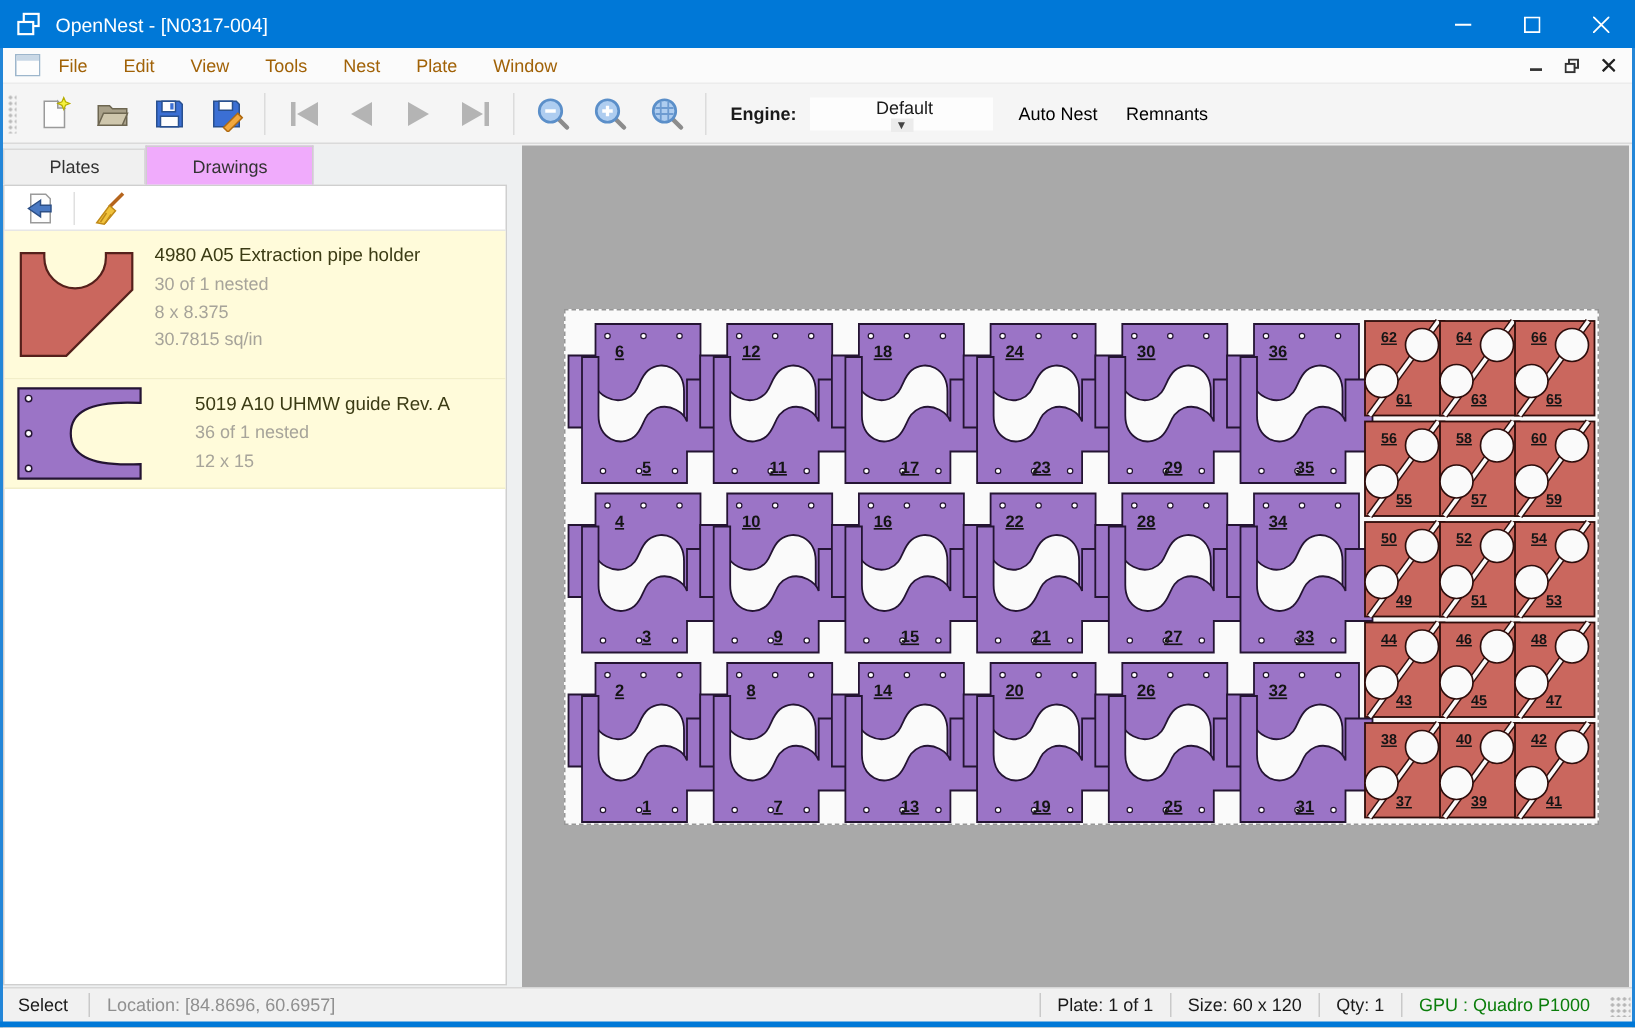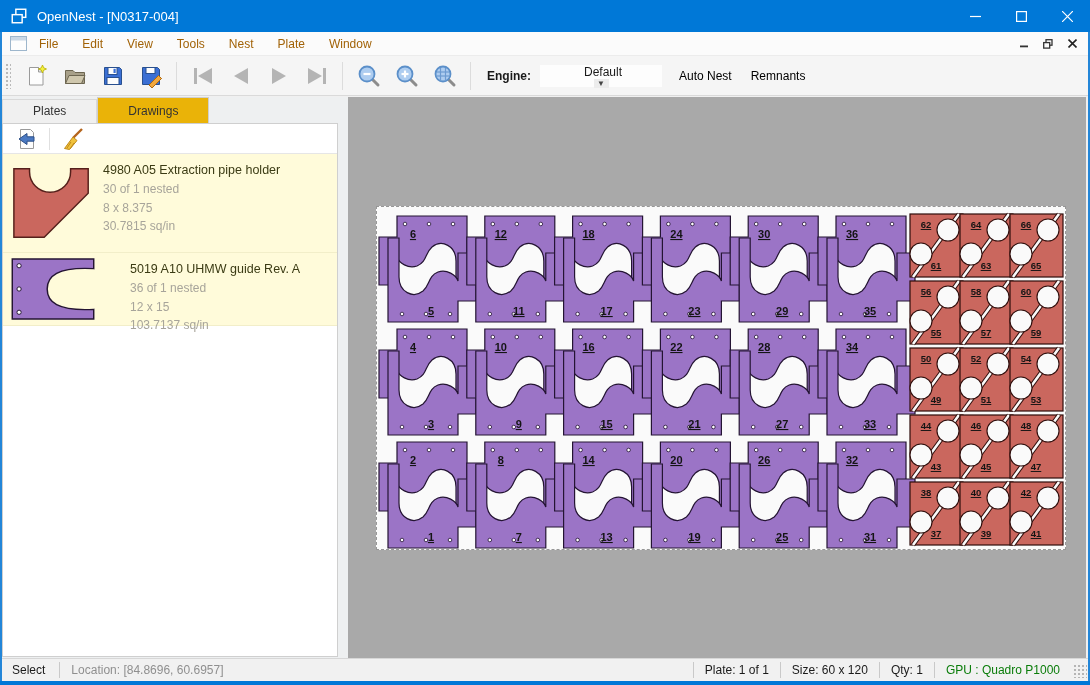--- a/index.html
+++ b/index.html
@@ -36,21 +36,21 @@
   .engine-combo{display:flex;align-items:center;margin-left:9px;width:122px;height:22px;background:#fdfdfd;flex-direction:column;}
   .engine-value{flex:1;padding-left:4px;}
   .engine-arrow{width:15px;height:20px;background:#ececec;display:flex;align-items:center;justify-content:center;
     font-size:8px;color:#444;}
   .tb-text-btn{margin-left:15px;padding:3px 2px;color:#000000;}
   
   .left-panel{position:absolute;left:0;top:97px;width:348px;height:561px;background:#eef0f1;}
   .tabs{position:absolute;left:2px;top:0;height:26px;display:flex;}
   .tab{height:24px;margin-top:2px;padding:0 30px;line-height:22px;background:#f0f0f0;
     border:1px solid #d9d9d9;border-bottom:none;color:#333;}
-  .tab.active{height:26px;margin-top:0;background:#eab308;line-height:26px;border-color:#cfcfcf;z-index:2;}
+  .tab.active{height:26px;margin-top:0;background:#f0abfc;line-height:26px;border-color:#cfcfcf;z-index:2;}
   .panel-box{position:absolute;left:2px;top:26px;width:336px;bottom:1px;background:#fff;
     border:1px solid #cfcfcf;}
   .mini-toolbar{height:30px;border-bottom:1px solid #e6e6e6;display:flex;align-items:center;}
   .mini-btn{width:26px;height:26px;margin-left:10px;display:flex;align-items:center;justify-content:center;}
   .mini-sep{width:1px;height:22px;background:#e0e0e0;margin-left:10px;}
   .draw-item{display:flex;background:#fffbda;border-bottom:1px solid #f2eec9;}
   .draw-item.first{height:99px;}
   .draw-item.second{height:73px;gap:27px;}
   .thumb-wrap{width:100px;display:flex;align-items:center;justify-content:center;flex:0 0 auto;}
   .draw-text{padding-top:9px;}
@@ -281,21 +281,20 @@
             <path d="M2 2h84v10c-38-2-48 8-48 21s10 23 48 21v10H2z" fill="#9b74c6" stroke="#241433" stroke-width="1.5"></path>
             <circle cx="9" cy="9" r="2.2" fill="#fff" stroke="#241433"></circle>
             <circle cx="9" cy="33" r="2.2" fill="#fff" stroke="#241433"></circle>
             <circle cx="9" cy="57" r="2.2" fill="#fff" stroke="#241433"></circle>
           </svg>
         </div>
         <div class="draw-text">
           <div class="draw-title">5019 A10 UHMW guide Rev. A</div>
           <div class="draw-sub">36 of 1 nested</div>
           <div class="draw-sub">12 x 15</div>
-          <div class="draw-sub">103.7137 sq/in</div>
         </div>
       </div>
     </div>
   </div>
 
   <div class="canvas">
     <div class="plate">
       <svg id="nest-svg" width="688" height="342" viewBox="0 0 688 342">
           <g transform="translate(2,6)">
             <path d="M0,24 L18,24 L18,3 L88,3 L88,87 L77,87 L77,48 C77,33 63,26 53,34 C46,40 48,49 38,53 C29,56 20,50 18,44 L18,72 L0,72 Z" fill="#9b74c6" stroke="#241433" stroke-width="1.2"></path>

